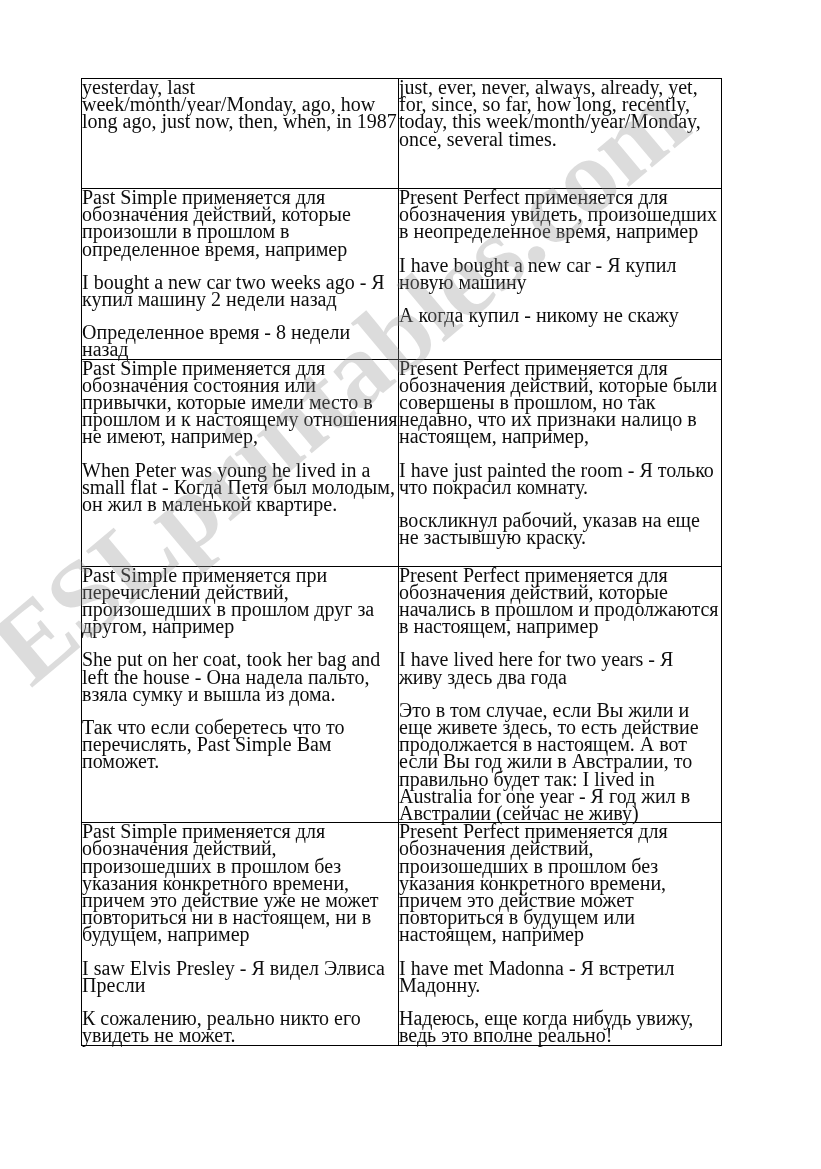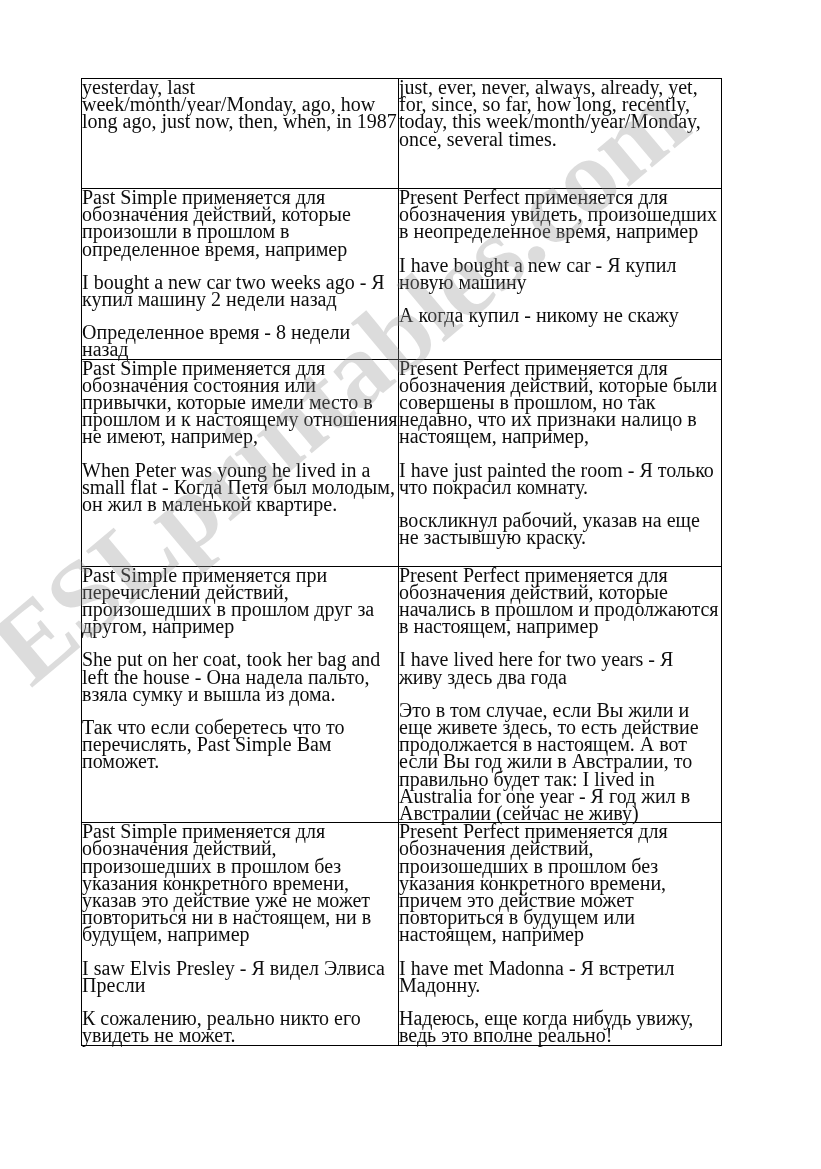--- a/index.html
+++ b/index.html
@@ -155,21 +155,21 @@
       </td>
       <td class="body-cell cell-right">
         <p class="para">Present Perfect применяется для обозначения действий, которые начались в прошлом и продолжаются в настоящем, например</p>
         <p class="para">I have lived here for two years - Я живу здесь два года</p>
         <p class="para">Это в том случае, если Вы жили и еще живете здесь, то есть действие продолжается в настоящем. А вот если Вы год жили в Австралии, то правильно будет так: I lived in Australia for one year - Я год жил в Австралии (сейчас не живу)</p>
       </td>
     </tr>
 
     <tr class="row-r4">
       <td class="body-cell cell-left">
-        <p class="para">Past Simple применяется для обозначения действий, произошедших в прошлом без указания конкретного времени, указав это действие уже не может повториться ни в настоящем, ни в будущем, например</p>
+        <p class="para">Past Simple применяется для обозначения действий, произошедших в прошлом без указания конкретного времени, причем это действие уже не может повториться ни в настоящем, ни в будущем, например</p>
         <p class="para">I saw Elvis Presley - Я видел Элвиса Пресли</p>
         <p class="para">К сожалению, реально никто его увидеть не может.</p>
       </td>
       <td class="body-cell cell-right">
         <p class="para">Present Perfect применяется для обозначения действий, произошедших в прошлом без указания конкретного времени, причем это действие может повториться в будущем или настоящем, например</p>
         <p class="para">I have met Madonna - Я встретил Мадонну.</p>
         <p class="para">Надеюсь, еще когда нибудь увижу, ведь это вполне реально!</p>
       </td>
     </tr>
   </tbody>

